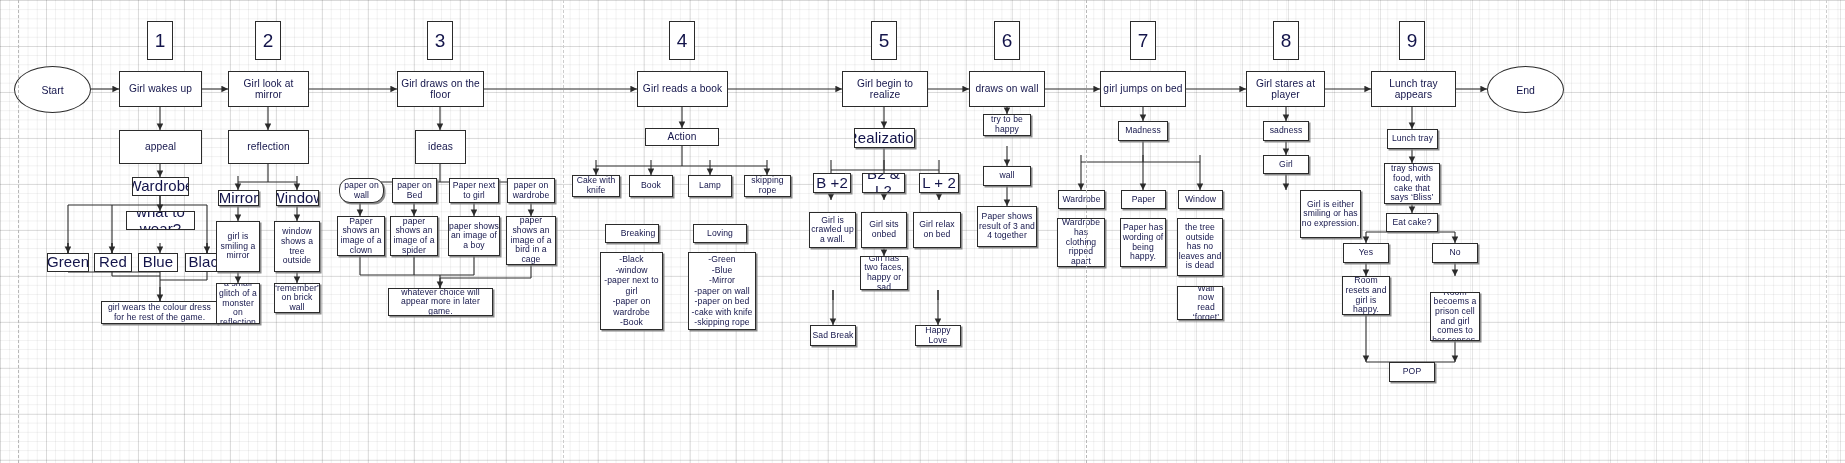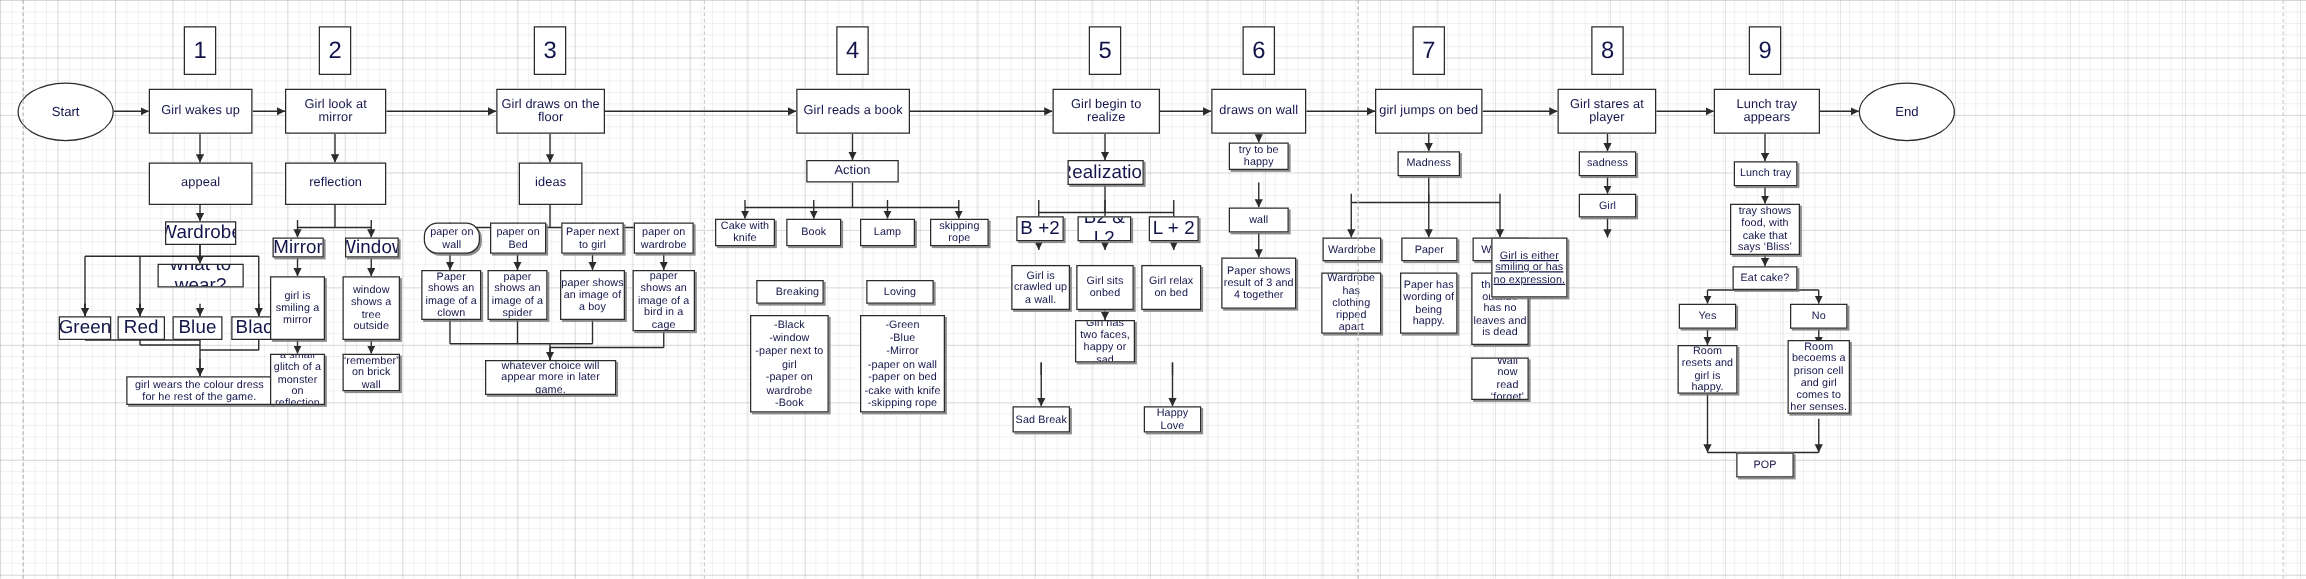--- a/index.html
+++ b/index.html
@@ -263,30 +263,30 @@
   <div class="node f9 shadow" style="left:1121px;top:190px;width:45px;height:19px;">Paper</div>
   <div class="node f9 shadow" style="left:1178px;top:190px;width:45px;height:19px;">Window</div>
   <div class="node f9 shadow" style="left:1057px;top:218px;width:48px;height:49px;">Wardrobe has clothing ripped apart</div>
   <div class="node f9 shadow" style="left:1120px;top:218px;width:46px;height:49px;">Paper has wording of being happy.</div>
   <div class="node f9 shadow" style="left:1177px;top:218px;width:46px;height:58px;">the tree outside has no leaves and is dead</div>
   <div class="node f9 shadow" style="left:1177px;top:286px;width:46px;height:34px;padding-left:12px;">Wall now read ‘forget’</div>
 
   <div class="node f105" style="left:1246px;top:71px;width:79px;height:36px;">Girl stares at player</div>
   <div class="node f9 shadow" style="left:1263px;top:121px;width:46px;height:20px;">sadness</div>
   <div class="node f9 shadow" style="left:1263px;top:155px;width:46px;height:19px;text-align:center;">Girl</div>
-  <div class="node f9 shadow" style="left:1193px;top:190px;width:61px;height:48px;text-decoration:underline;">Girl is either smiling or has no expression.</div>
+  <div class="node f9 shadow" style="left:1300px;top:190px;width:61px;height:48px;">Girl is either smiling or has no expression.</div>
 
   <div class="node f105" style="left:1371px;top:71px;width:85px;height:36px;">Lunch tray appears</div>
   <div class="node f9 shadow" style="left:1387px;top:129px;width:51px;height:20px;">Lunch tray</div>
   <div class="node f9 shadow" style="left:1384px;top:163px;width:56px;height:41px;">tray shows food, with cake that says ‘Bliss’</div>
   <div class="node f9 shadow" style="left:1386px;top:213px;width:52px;height:19px;">Eat cake?</div>
   <div class="node f9 shadow" style="left:1343px;top:243px;width:46px;height:20px;">Yes</div>
   <div class="node f9 shadow" style="left:1432px;top:243px;width:46px;height:20px;">No</div>
   <div class="node f9 shadow" style="left:1342px;top:276px;width:48px;height:39px;">Room resets and girl is happy.</div>
-  <div class="node f9 shadow" style="left:1430px;top:272px;width:50px;height:59px;">Room becoems a prison cell and girl comes to her senses.</div>
+  <div class="node f9 shadow" style="left:1430px;top:292px;width:50px;height:49px;">Room becoems a prison cell and girl comes to her senses.</div>
   <div class="node f9 shadow" style="left:1389px;top:362px;width:46px;height:20px;">POP</div>
 
   <div style="position:absolute;left:18px;top:0;width:0;height:463px;border-left:1px dashed #b8b8b8;"></div>
   <div style="position:absolute;left:1086px;top:0;width:0;height:463px;border-left:1px dashed #b8b8b8;"></div>
   <div style="position:absolute;left:563px;top:0;width:0;height:463px;border-left:1px dashed #cccccc;"></div>
   <div style="position:absolute;left:1826px;top:0;width:0;height:463px;border-left:1px dashed #cccccc;"></div>
 
 </div>
 
 </body></html>

